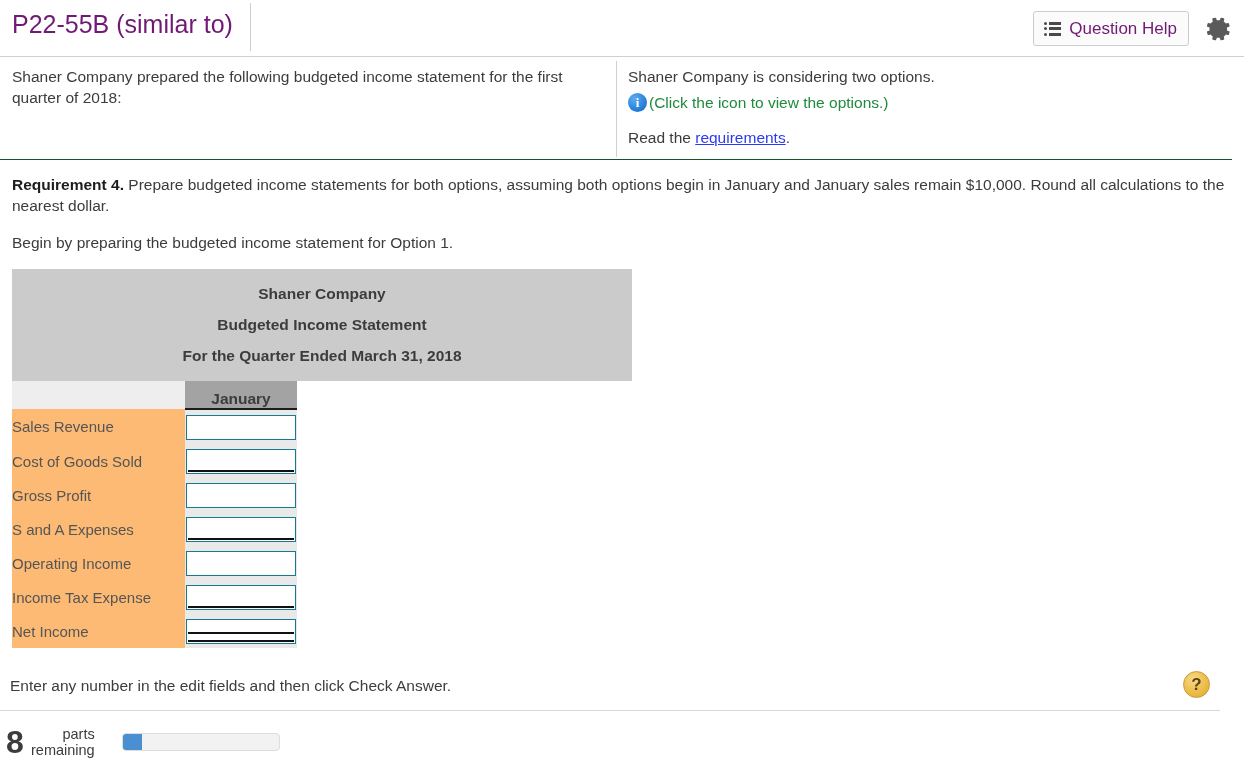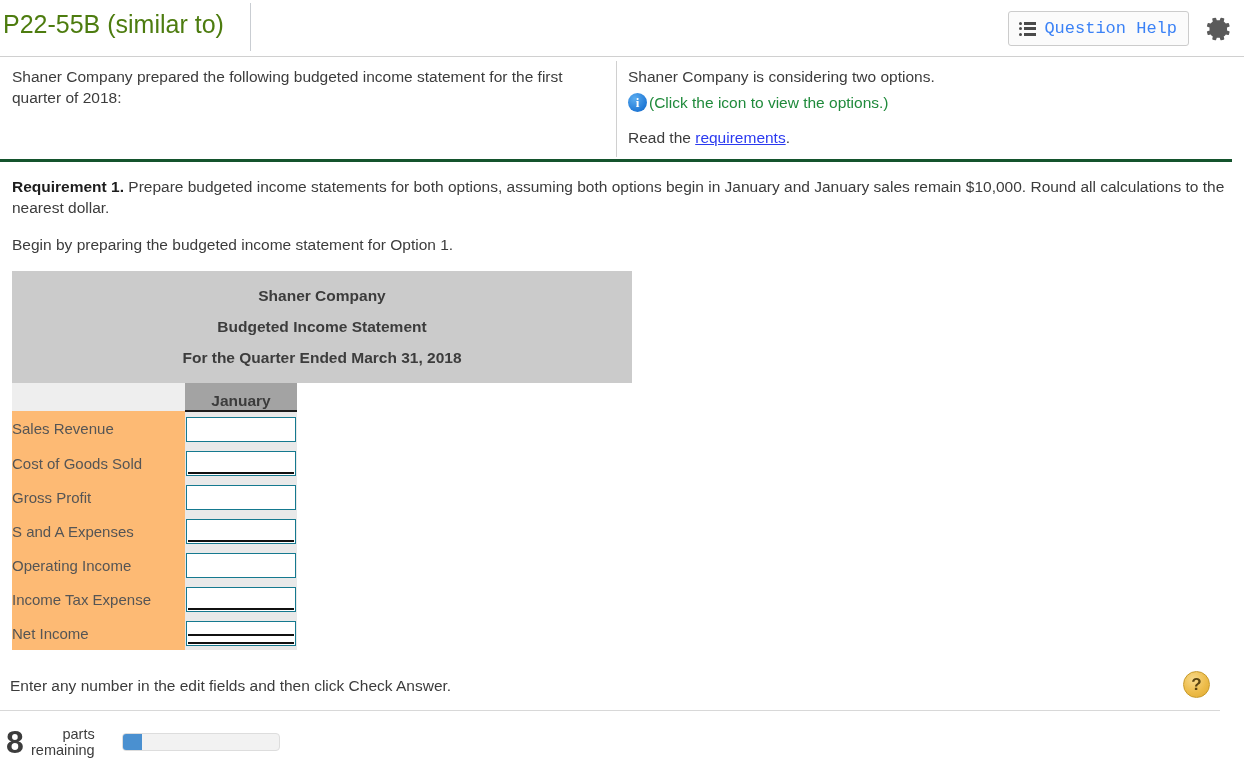--- a/index.html
+++ b/index.html
@@ -18,24 +18,24 @@
 
   
   .topbar {
     position: relative;
     height: 57px;
     border-bottom: 1px solid #d0d0d0;
     box-sizing: border-box;
   }
   .qtitle {
     position: absolute;
-    left: 3px;
+    left: 12px;
     top: 10px;
     font-size: 25px;
-    color: #4d7c0f;
+    color: #701a75;
     letter-spacing: 0px;
     white-space: nowrap;
     text-align: center;
   }
   .title-divider {
     position: absolute;
     left: 250px;
     top: 3px;
     width: 1px;
     height: 48px;
@@ -50,24 +50,23 @@
     border: 1px solid #cccccc;
     border-radius: 3px;
     background: #fbfbfb;
     display: flex;
     align-items: center;
     padding: 0 11px 0 10px;
     cursor: pointer;
   }
   .qhelp-label {
     font-size: 17px;
-    color: #3b82f6;
+    color: #701a75;
     margin-left: 8px;
     white-space: nowrap;
-    font-family: Liberation Mono, monospace;
   }
   .list-icon {
     display: inline-block;
     width: 17px;
     height: 14px;
     position: relative;
   }
   .list-icon i {
     position: absolute;
     left: 0;
@@ -90,21 +89,21 @@
     top: 13px;
     width: 32px;
     height: 32px;
     cursor: pointer;
   }
 
   
   .problem {
     position: relative;
     height: 102px;
-    border-bottom: 3px solid #14532d;
+    border-bottom: 1px solid #14532d;
     margin: 0 12px 0 0;
   }
   .prob-left {
     position: absolute;
     left: 12px;
     top: 9px;
     width: 595px;
   }
   .prob-divider {
     position: absolute;
@@ -417,21 +416,21 @@
     <div class="ptext">Shaner Company is considering two options.</div>
     <div class="icon-line">
       <span class="info-icon">i</span>
       <span class="green-link">(Click the icon to view the options.)</span>
     </div>
     <div class="ptext mt14"><span>Read the </span><span class="req-link">requirements</span><span>.</span></div>
   </div>
 </div>
 
 <div class="req-block">
-  <div class="req-text"><b>Requirement 1.</b><span> Prepare budgeted income statements for both options, assuming both options begin in January and January sales remain $10,000. Round all calculations to the nearest dollar.</span></div>
+  <div class="req-text"><b>Requirement 4.</b><span> Prepare budgeted income statements for both options, assuming both options begin in January and January sales remain $10,000. Round all calculations to the nearest dollar.</span></div>
   <div class="req-sub">Begin by preparing the budgeted income statement for Option 1.</div>
 </div>
 
 <div class="stmt">
   <div class="stmt-head">
     <div>Shaner Company</div>
     <div>Budgeted Income Statement</div>
     <div>For the Quarter Ended March 31, 2018</div>
   </div>
 

